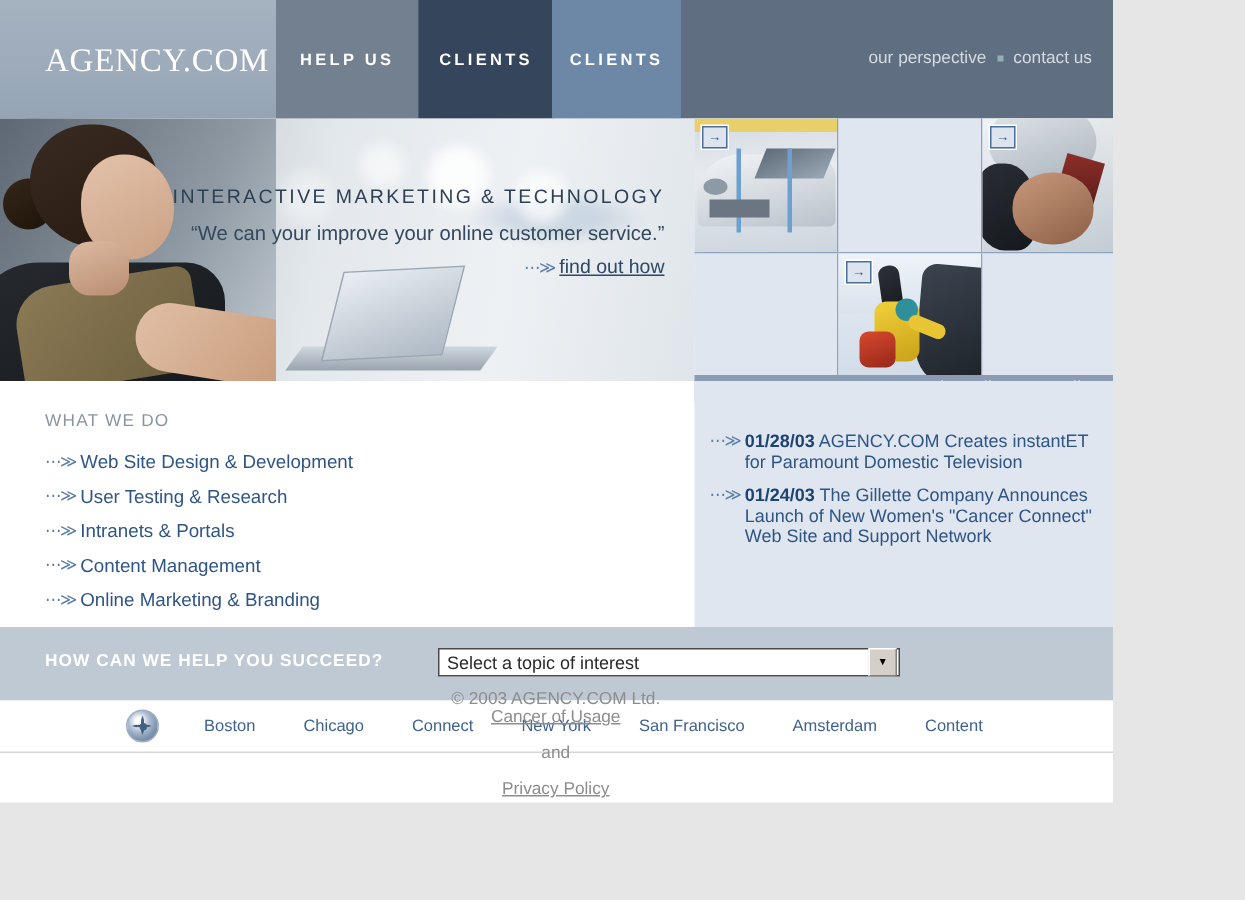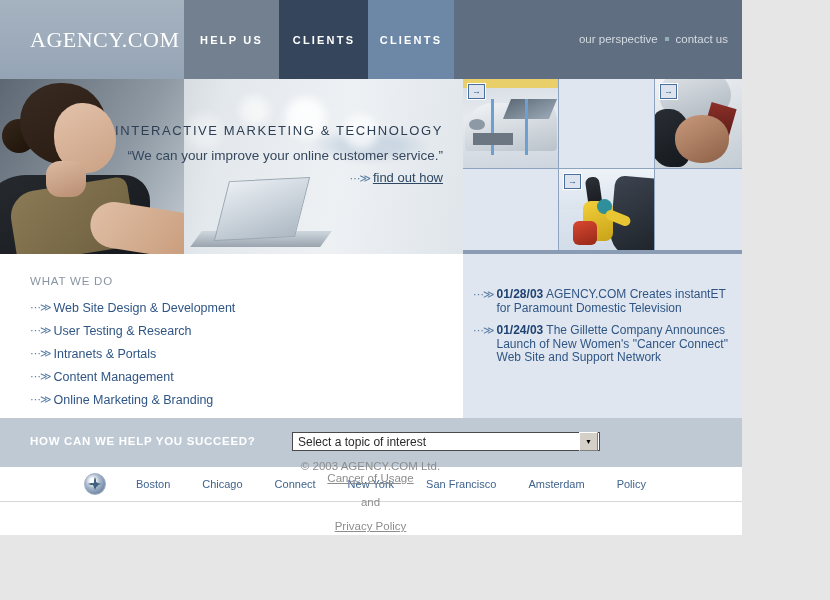--- a/index.html
+++ b/index.html
@@ -319,21 +319,21 @@
   <div class="cities">
     <div class="compass">
         <span class="compass-dot"></span>
       </div>
     <a class="city">Boston</a>
     <a class="city">Chicago</a>
     <a class="city">Connect</a>
     <a class="city">New York</a>
     <a class="city">San Francisco</a>
     <a class="city">Amsterdam</a>
-    <a class="city">Policy</a>
+    <a class="city">Content</a>
   </div>
 </div>
 
 <div class="footer">
   <span>© 2003 AGENCY.COM Ltd.</span>
   <span class="sep"></span>
   <a>Cancer of Usage</a>
   <span>&nbsp;</span>
   <span>and</span>
   <span>&nbsp;</span>

